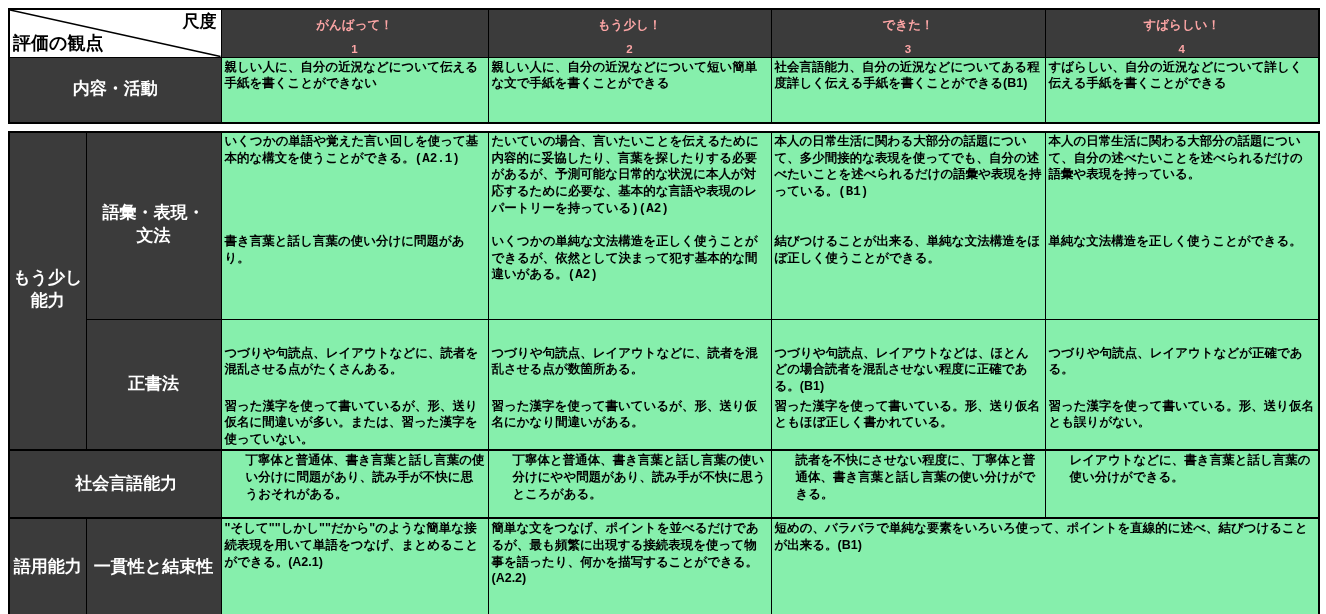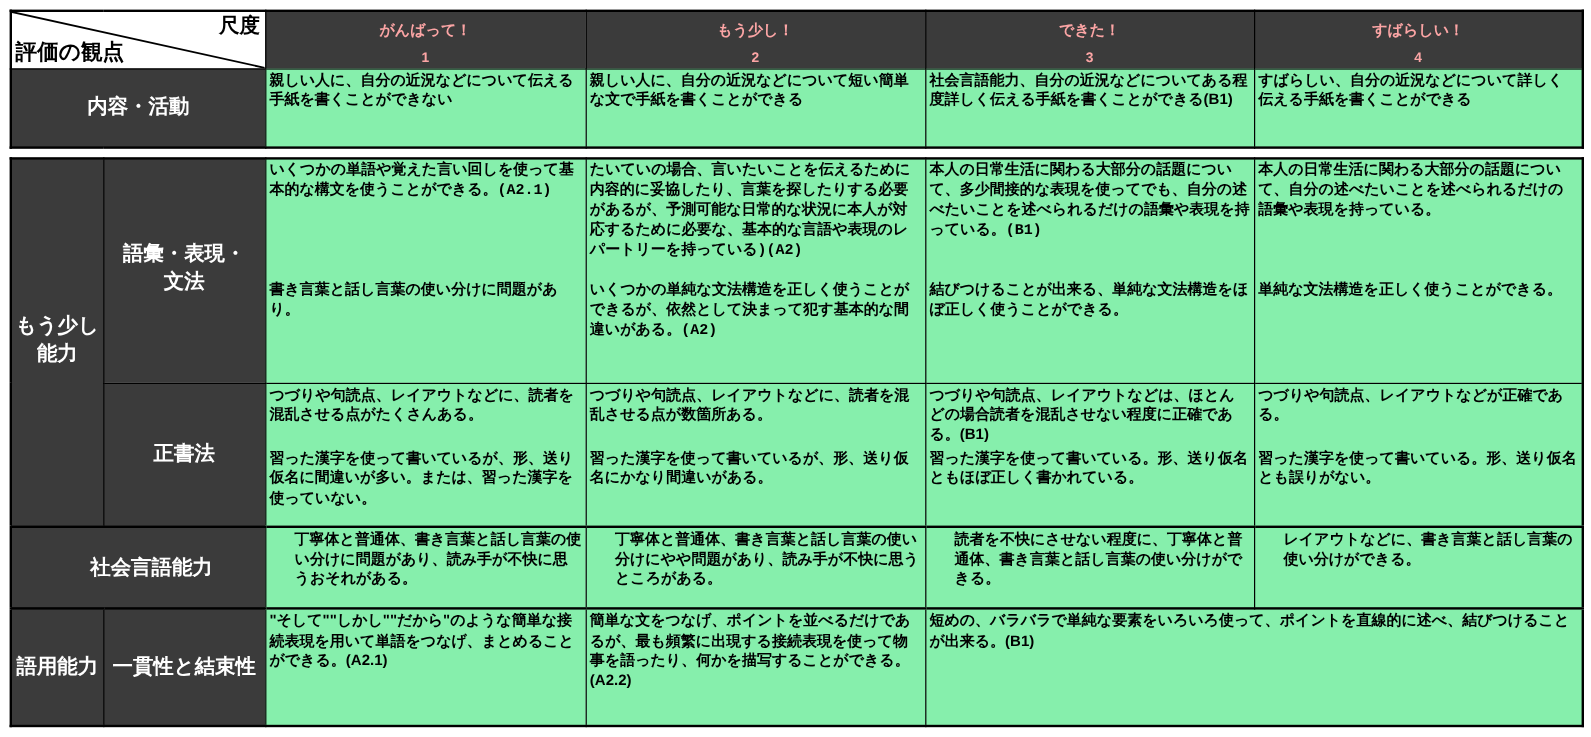--- a/index.html
+++ b/index.html
@@ -31,21 +31,21 @@
   
   td.corner { position:relative; background:#fff; }
   .corner svg { position:absolute; left:0; top:0; width:100%; height:100%; }
   .corner .tr-lab { position:absolute; top:0; right:4px; font-size:17px;font-family:Liberation Mono, monospace; }
   .corner .bl-lab { position:absolute; bottom:2px; left:3px; font-size:18px; }
 
   
   td.c { background:#86efac; padding:1px 3px 2px 3px; font-size:12.5px; line-height:1.33; }
   td.c div { margin:0; }
   .r-vocab .p1 { height:100px; }
-  .r-orth .p1 { height:53px; }
+  .r-orth .p1 { height:53px;margin-top:24px; }
 
   tr.sec td { border-top-width:2px; }
 
   
   tr.h-head td { height:48px; }
   tr.h-r1 td { height:66px; }
   tr.h-vocab td { height:187px;font-family:Liberation Mono, monospace; }
   tr.h-orth td { height:120px; }
   tr.h-socio td { height:68px;padding-left:24px; }
   tr.h-prag td { height:98px; }

